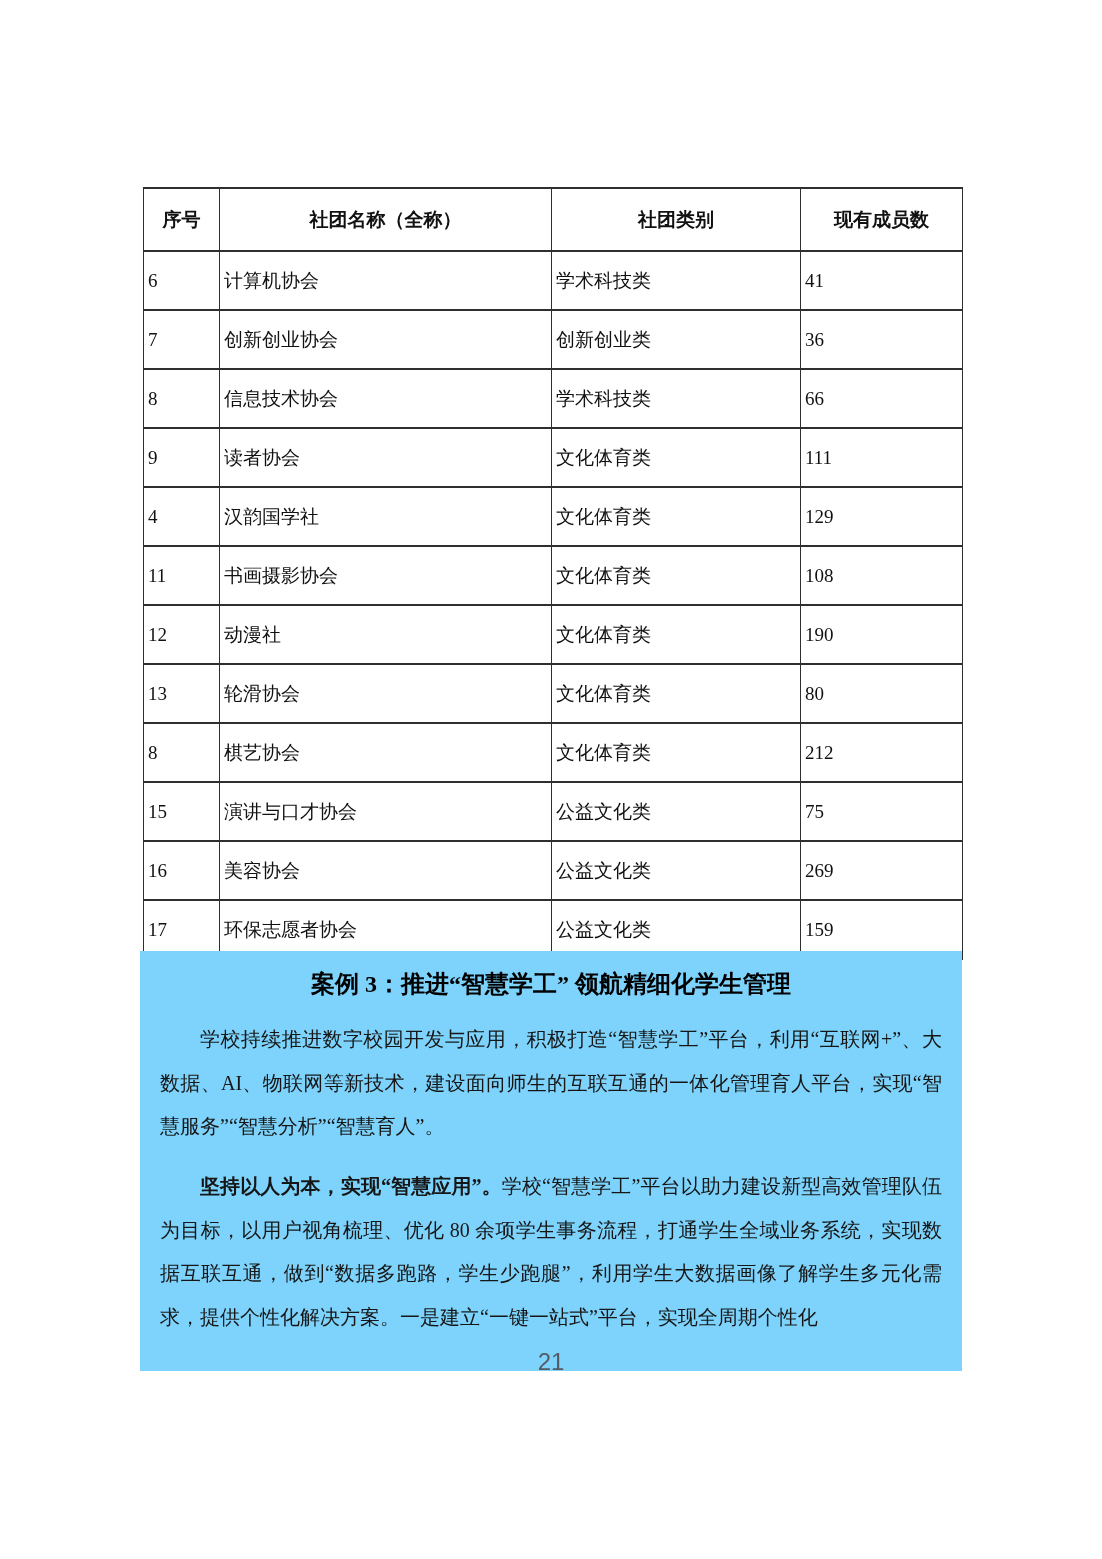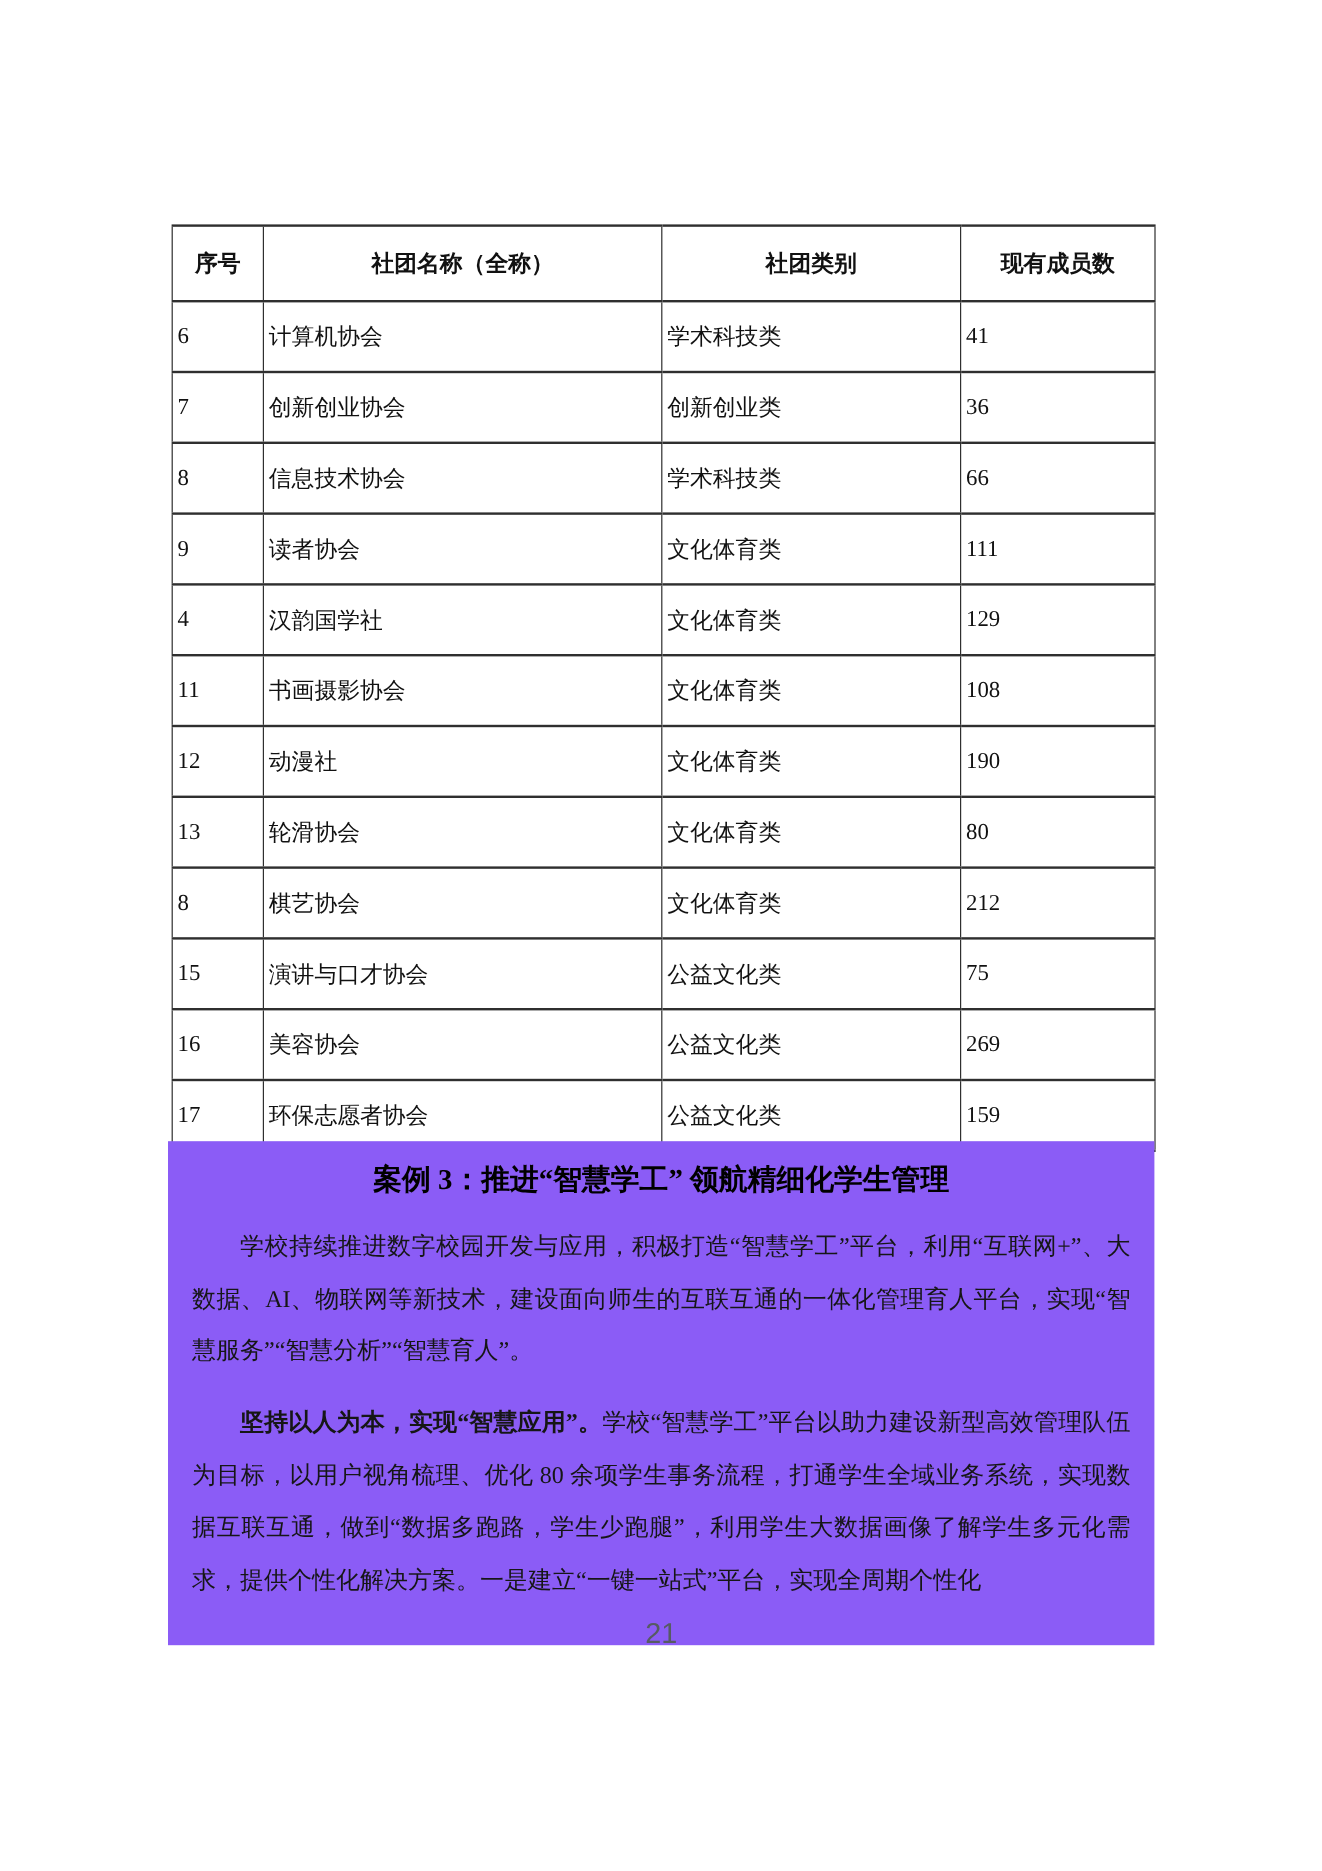--- a/index.html
+++ b/index.html
@@ -38,21 +38,21 @@
   .club-table th{height:61px;font-weight:bold;font-size:19px;}
   .club-table td{height:57px;font-weight:normal;}
 
   
   .case-section{
     position:absolute;
     left:140px; top:951px;
     width:822px;
     box-sizing:border-box;
     padding:14px 4px 16px 4px;
-    background:#8b5cf6;
+    background:#7dd3fc;
   }
   .case-heading{
     text-align:center;
     font-weight:bold;
     font-size:24px;
     line-height:1.3;
     margin:4px 0 18px 0;
     color:#000;
   }
   .case-para{

